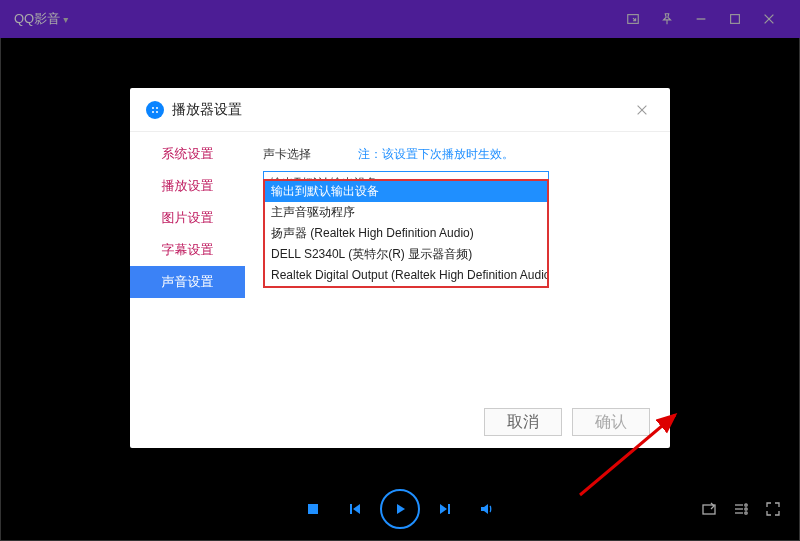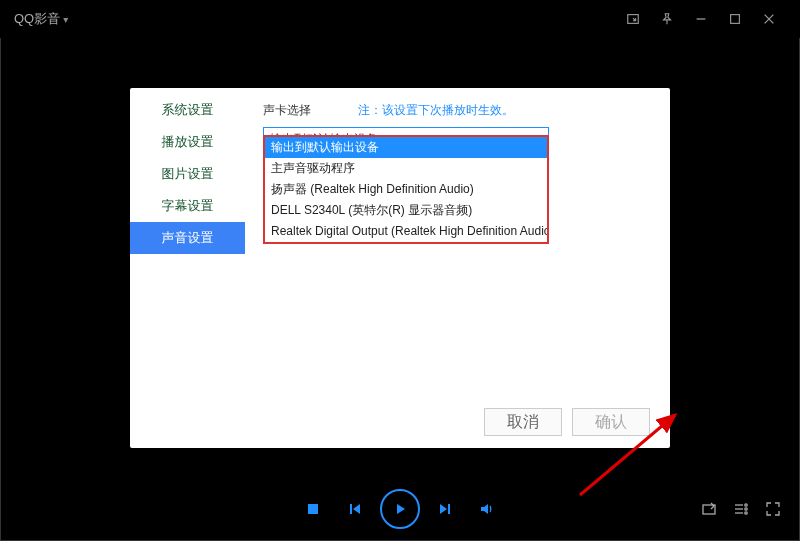--- a/index.html
+++ b/index.html
@@ -1,35 +1,35 @@
 <!DOCTYPE html>
 <html><head>
 <meta charset="utf-8">
 <style>
 * { margin: 0; padding: 0; box-sizing: border-box; font-family: "Microsoft YaHei", Arial, sans-serif; }
 body { background: #1a1a1a; width: 800px; height: 541px; overflow: hidden; position: relative; }
 
-.titlebar { height: 38px; background: #000000; display: flex; align-items: center; padding: 0 14px; }
+.titlebar { height: 38px; background: #4c1d95; display: flex; align-items: center; padding: 0 14px; }
 .app-title { color: #aaa; font-size: 13px; }
 .app-title-caret { color: #888; margin-left: 3px; font-size: 10px; }
 .titlebar-spacer { flex: 1; }
 .titlebar-btn { width: 34px; height: 38px; display: flex; align-items: center; justify-content: center; color: #999; cursor: pointer; }
 .titlebar-btn svg { width: 14px; height: 14px; }
 
 .player-area { position: absolute; top: 38px; left: 0; right: 0; bottom: 0; background: #000; border: 1px solid #333; border-top: none; }
 
 .settings-dialog { position: absolute; top: 88px; left: 130px; width: 540px; height: 360px; background: #fff; border-radius: 2px; box-shadow: 0 4px 20px rgba(0,0,0,0.4); display: flex; flex-direction: column; }
 .dialog-header { height: 44px; display: flex; align-items: center; padding: 0 16px; border-bottom: 1px solid #eee; }
 .dialog-logo { width: 18px; height: 18px; background: #0a84ff; border-radius: 50%; margin-right: 8px; display:flex; align-items:center; justify-content:center; }
 .dialog-logo svg { width: 10px; height: 10px; }
 .dialog-title { font-size: 14px; color: #222; }
 .dialog-close { margin-left: auto; color: #999; cursor: pointer; width:24px;height:24px;display:flex;align-items:center;justify-content:center;}
 .dialog-body { flex: 1; display: flex; }
 .dialog-sidebar { width: 115px; padding-top: 6px; }
-.sidebar-item { height: 32px; line-height: 32px; font-size: 13px; color: #14532d; text-align: center; cursor: pointer; }
+.sidebar-item { height: 32px; line-height: 32px; font-size: 13px; color: #be185d; text-align: center; cursor: pointer; }
 .sidebar-item.selected { background: #3b82f6; color: #fff; }
 .dialog-content { flex: 1; padding: 14px 18px; position: relative; }
 .content-row { display: flex; align-items: center; font-size: 12px; margin-bottom: 8px; }
 .row-label { color: #333; margin-right: 18px; }
 .row-note { color: #1f8fff; margin-left: 29px; }
 .select-box { width: 286px; height: 24px; border: 1px solid #1f8fff; font-size: 12px; color: #333; padding: 0 6px; display: flex; align-items: center; position: relative; cursor: pointer; }
 .select-caret { margin-left: auto; color: #1f8fff; font-size: 10px; }
 .dropdown { position: absolute; top: 47px; left: 18px; width: 286px; border: 2px solid #d33; background: #fff; }
 .dropdown-item { height: 21px; line-height: 21px; font-size: 12px; color: #222; padding: 0 6px; cursor: pointer; white-space: nowrap; overflow: hidden; }
 .dropdown-item.hl { background: #1f8fff; color: #fff; }
@@ -78,20 +78,37 @@
     <svg viewBox="0 0 16 16" stroke="currentColor" stroke-width="1.5">
         <line x1="3" y1="3" x2="13" y2="13"></line>
         <line x1="13" y1="3" x2="3" y2="13"></line>
       </svg>
   </div>
 </div>
 
 <div class="player-area"></div>
 
 <div class="settings-dialog">
+  <div class="dialog-header">
+    <div class="dialog-logo">
+      <svg viewBox="0 0 10 10" fill="#fff">
+          <circle cx="3" cy="3" r="1"></circle>
+          <circle cx="7" cy="3" r="1"></circle>
+          <circle cx="3" cy="7" r="1"></circle>
+          <circle cx="7" cy="7" r="1"></circle>
+        </svg>
+    </div>
+    <span class="dialog-title">播放器设置</span>
+    <div class="dialog-close">
+      <svg viewBox="0 0 16 16" stroke="currentColor" stroke-width="1.3" width="14" height="14">
+          <line x1="3" y1="3" x2="13" y2="13"></line>
+          <line x1="13" y1="3" x2="3" y2="13"></line>
+        </svg>
+    </div>
+  </div>
   <div class="dialog-body">
     <div class="dialog-sidebar">
       <div class="sidebar-item">系统设置</div>
       <div class="sidebar-item">播放设置</div>
       <div class="sidebar-item">图片设置</div>
       <div class="sidebar-item">字幕设置</div>
       <div class="sidebar-item selected">声音设置</div>
     </div>
     <div class="dialog-content">
       <div class="content-row">

